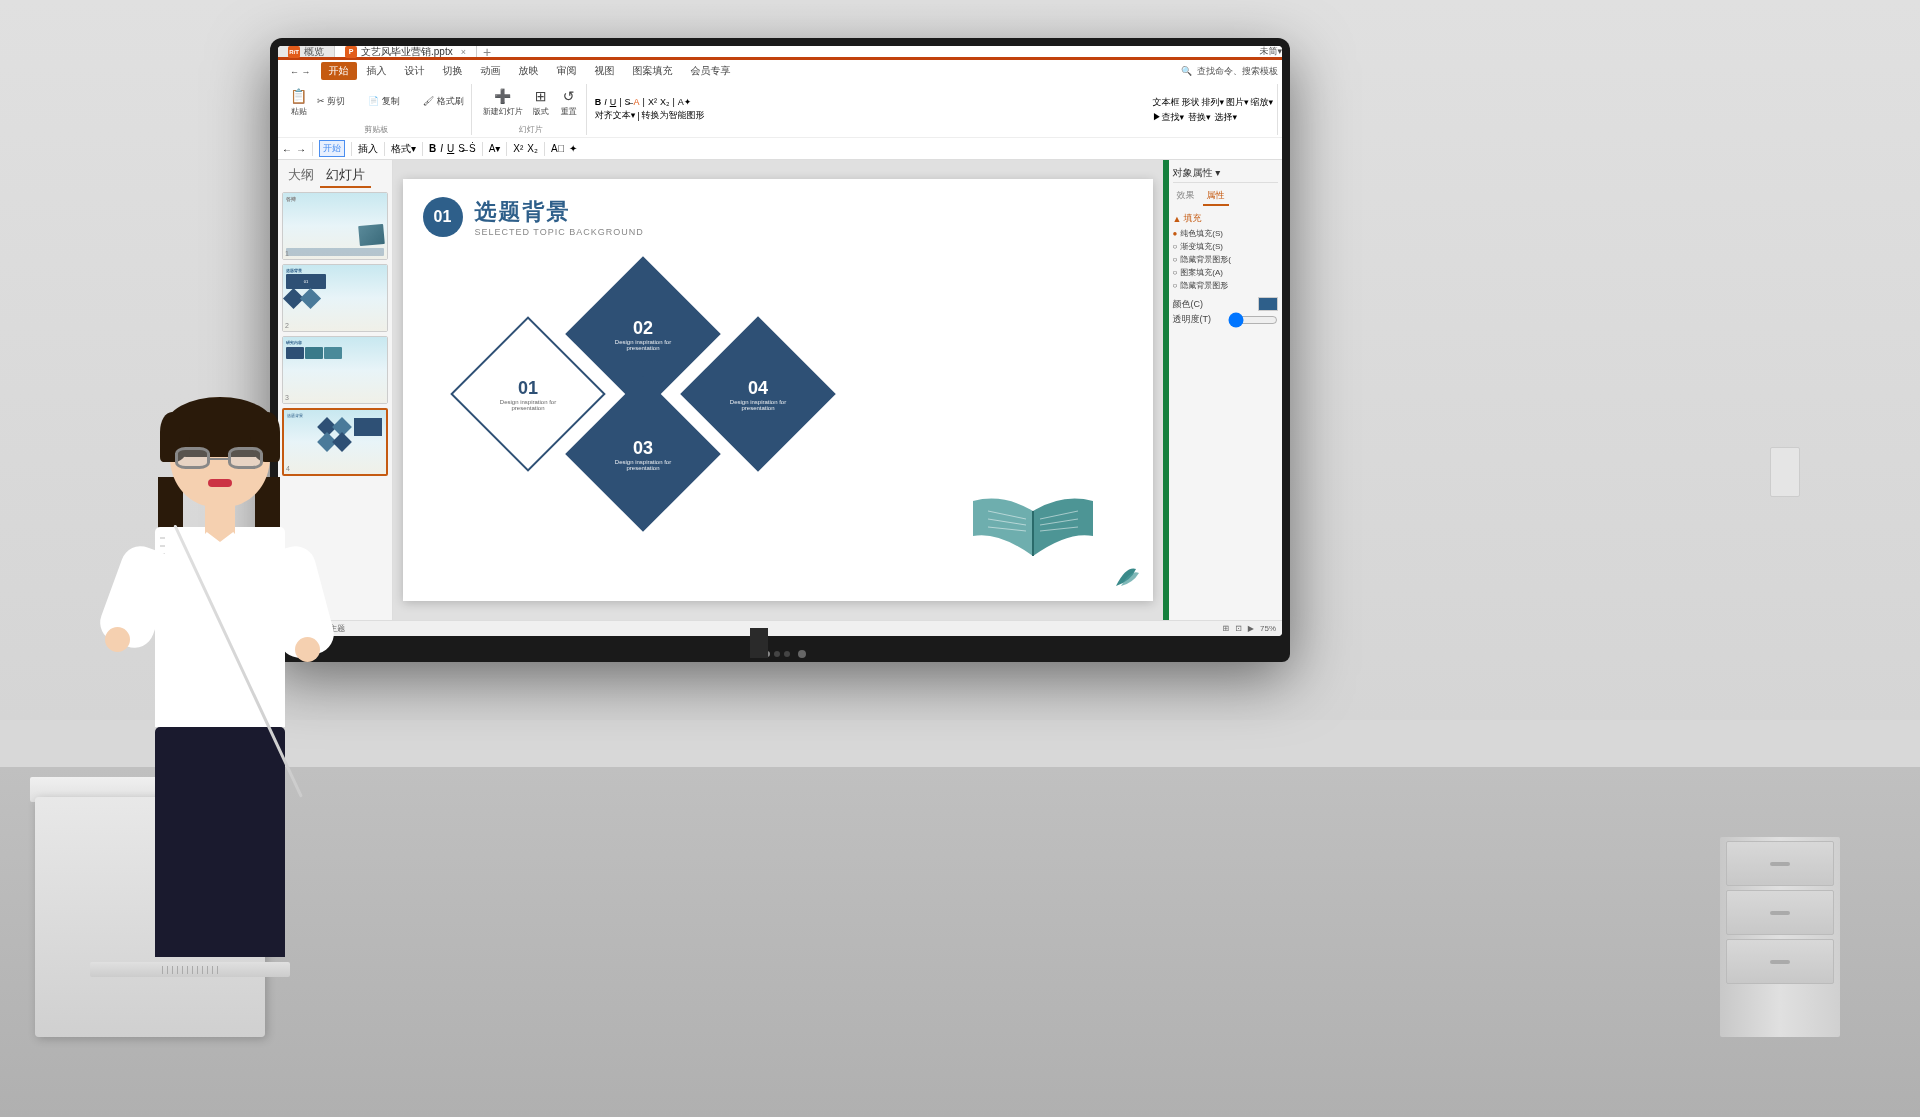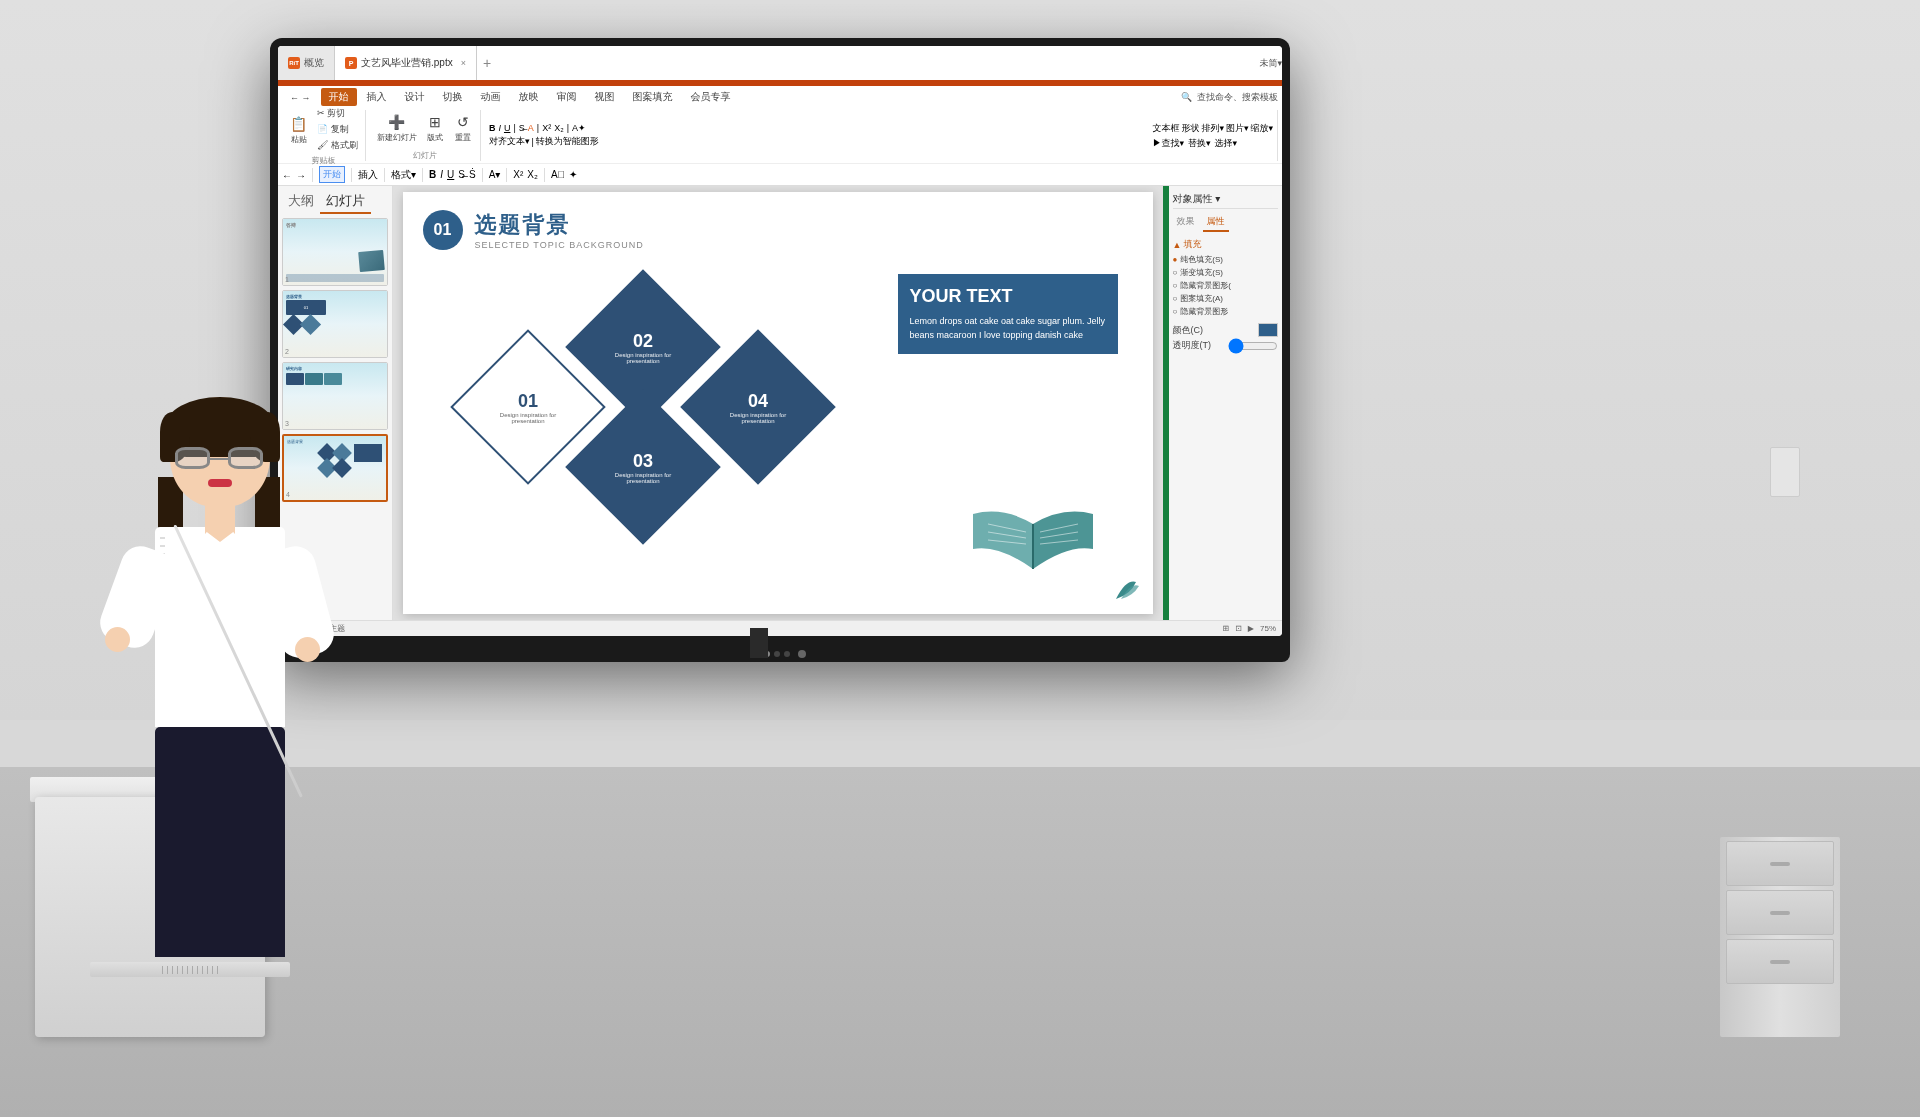--- a/index.html
+++ b/index.html
@@ -89,25 +89,25 @@
       width: 100%;
       height: 100%;
       background: #f3f3f3;
       display: flex;
       flex-direction: column;
       font-size: 11px;
     }
 
     
     .title-bar {
-      height: 40px;
+      height: 14px;
       background: #ffffff;
       display: flex;
       align-items: stretch;
-      border-bottom: 6px solid #c2410c;
+      border-bottom: 3px solid #c2410c;
     }
 
     .tab-inactive {
       display: flex;
       align-items: center;
       padding: 0 10px;
       font-size: 10px;
       color: #555;
       background: #e8e8e8;
       border-right: 1px solid #ccc;
@@ -644,21 +644,21 @@
         </div>
 
         <div class="ribbon-content">
 
           <div class="ribbon-group">
             <div class="ribbon-buttons">
               <div class="ribbon-btn">
                 <div class="ribbon-btn-icon">📋</div>
                 <span>粘贴</span>
               </div>
-              <div style="display:flex;flex-direction:column;gap:1px">
+              <div style="display:flex;flex-direction:row;gap:17px">
                 <div class="ribbon-small-btn">✂ 剪切</div>
                 <div class="ribbon-small-btn">📄 复制</div>
                 <div class="ribbon-small-btn">🖌 格式刷</div>
               </div>
             </div>
             <div class="ribbon-group-label">剪贴板</div>
           </div>
 
           <div class="ribbon-group">
             <div class="ribbon-buttons">
@@ -844,24 +844,20 @@
 
               <div style="position:absolute;top:140px;left:125px;width:110px;height:110px;background:#2e5075;transform:rotate(45deg)">
                 <div style="transform:rotate(-45deg);display:flex;flex-direction:column;align-items:center;justify-content:center;width:100%;height:100%">
                   <span style="font-size:18px;font-weight:bold;color:white">03</span>
                   <span style="font-size:6px;color:rgba(255,255,255,0.9);text-align:center">Design inspiration for</span>
                   <span style="font-size:6px;color:rgba(255,255,255,0.9);text-align:center">presentation</span>
                 </div>
               </div>
             </div>
 
-            <div class="text-box">
-              <div class="text-box-title">YOUR TEXT</div>
-              <div class="text-box-body">Lemon drops oat cake oat cake sugar plum. Jelly beans macaroon I love topping danish cake</div>
-            </div>
 
             <div style="position:absolute;bottom:30px;right:55px;width:130px;height:90px">
               <svg viewBox="0 0 130 90" xmlns="http://www.w3.org/2000/svg" style="width:100%;height:100%">
 
                 <path d="M65 75 Q30 50 5 55 L5 20 Q35 12 65 30 Z" fill="#4a9a9a" opacity="0.8"></path>
                 <path d="M65 75 Q100 50 125 55 L125 20 Q95 12 65 30 Z" fill="#3a8a8a" opacity="0.9"></path>
                 <path d="M65 30 L65 75" stroke="#2a6a6a" stroke-width="2" fill="none"></path>
 
                 <line x1="20" y1="30" x2="58" y2="38" stroke="rgba(255,255,255,0.5)" stroke-width="1"></line>
                 <line x1="20" y1="38" x2="58" y2="44" stroke="rgba(255,255,255,0.5)" stroke-width="1"></line>

